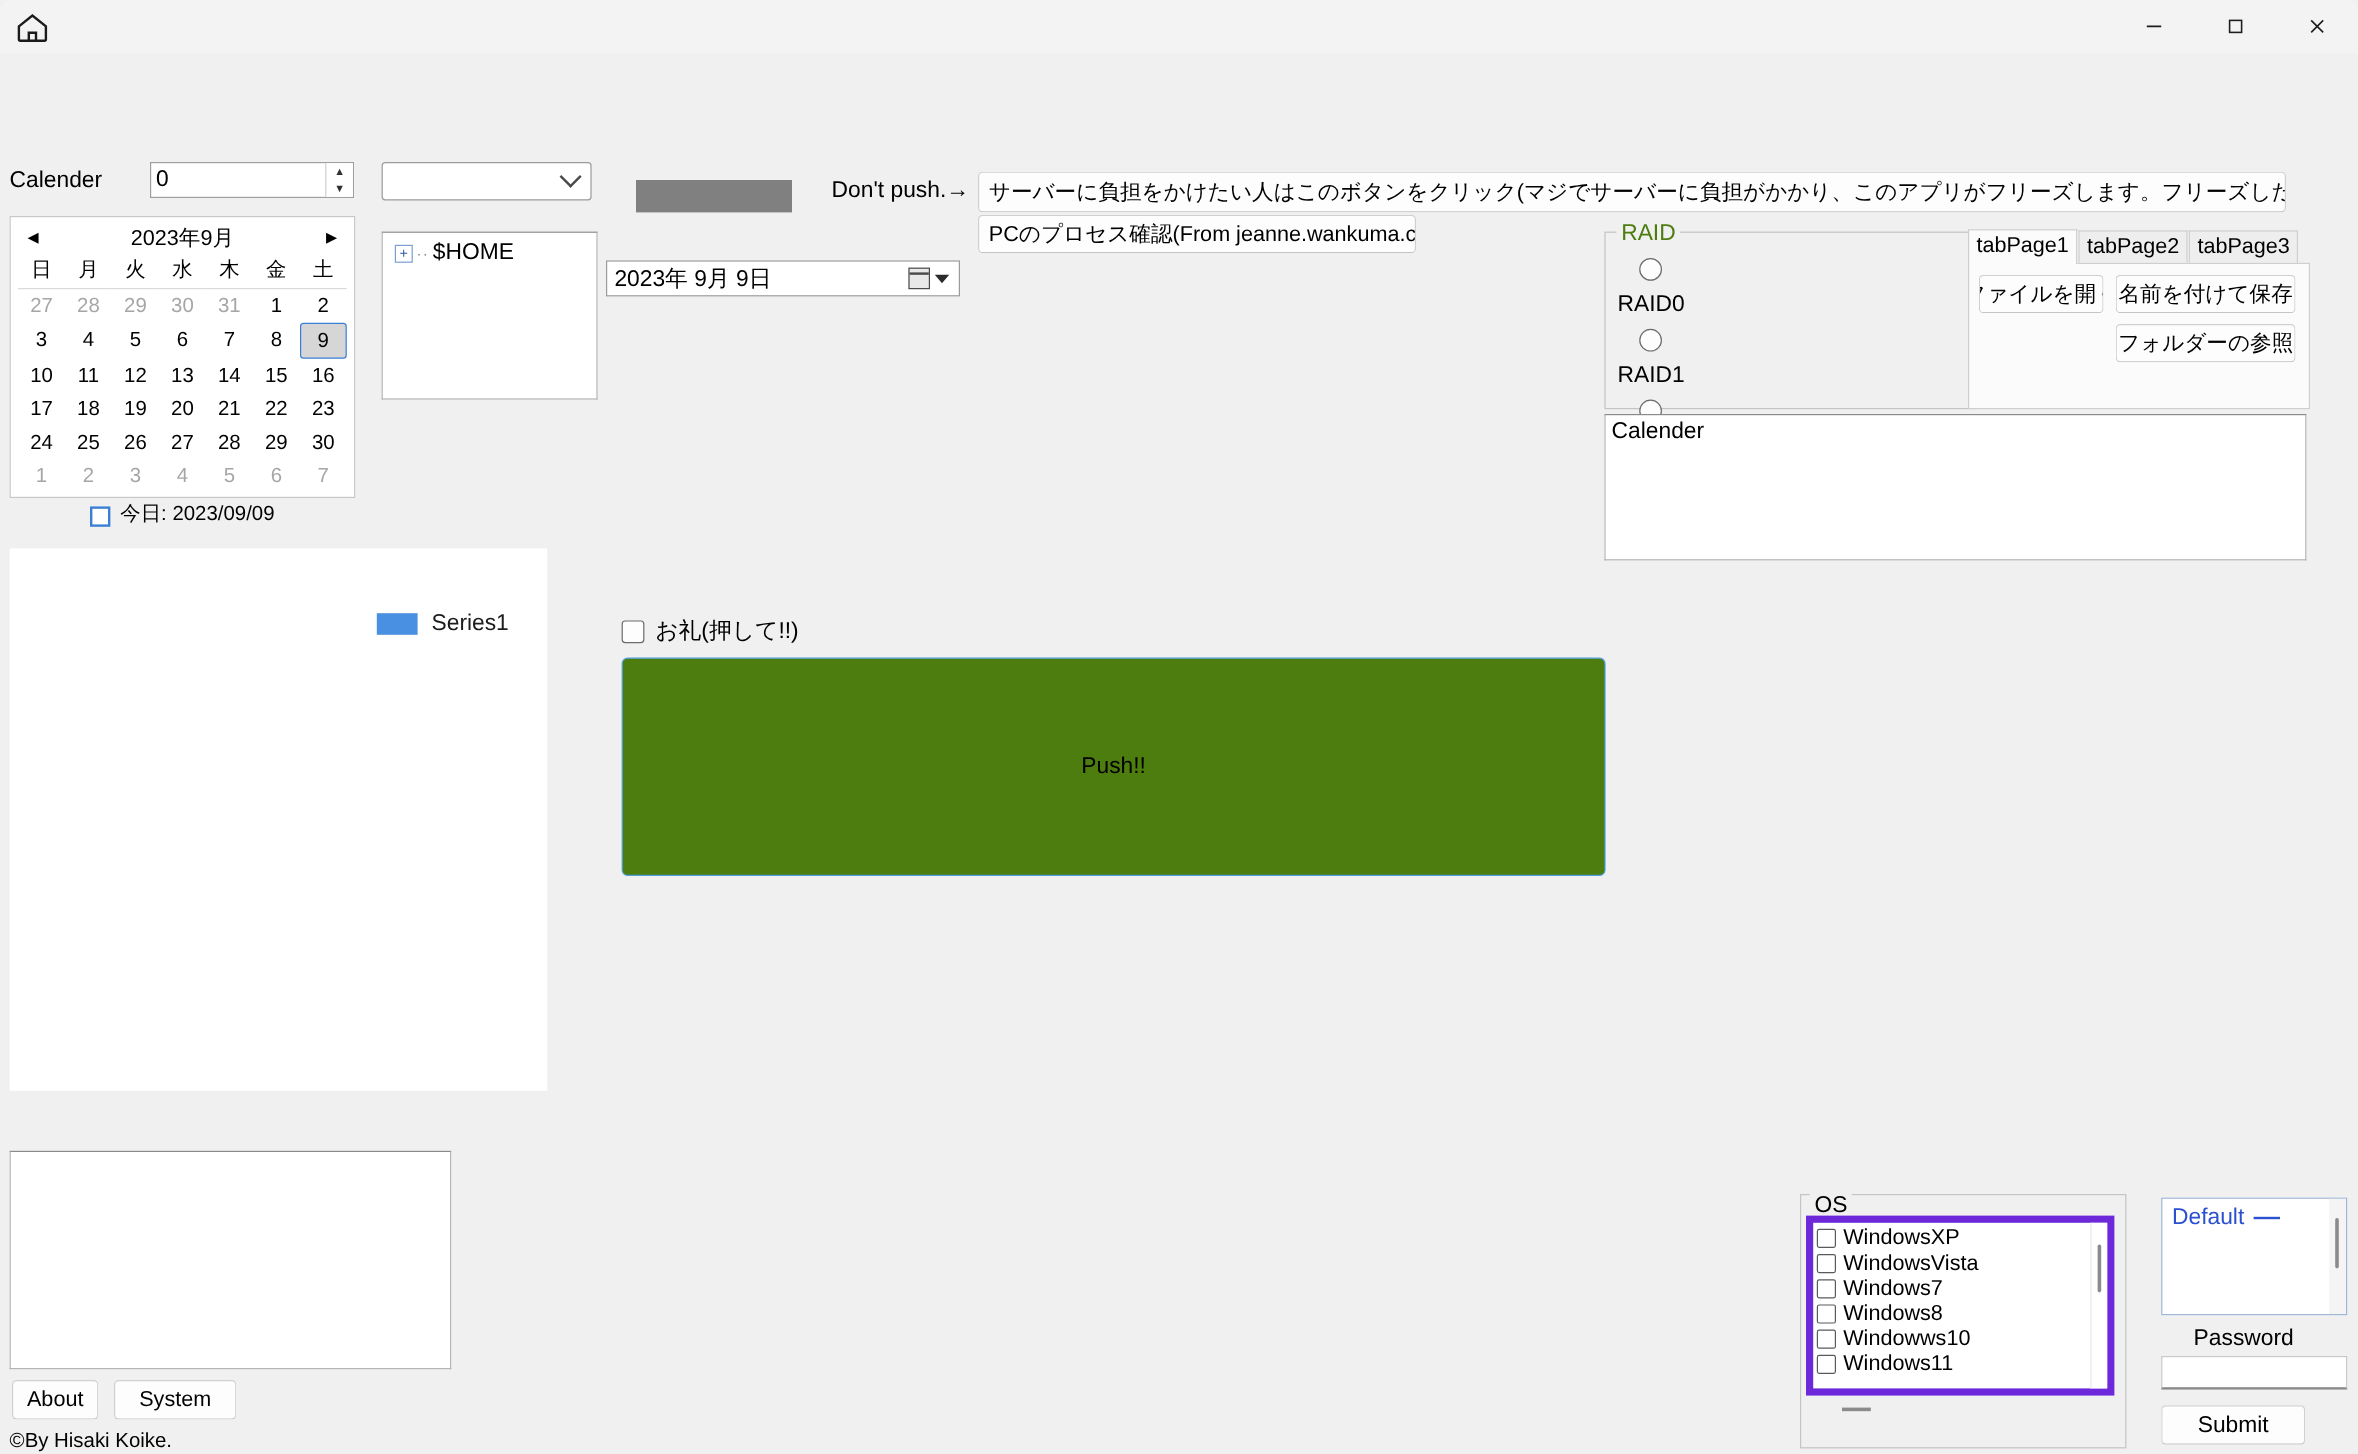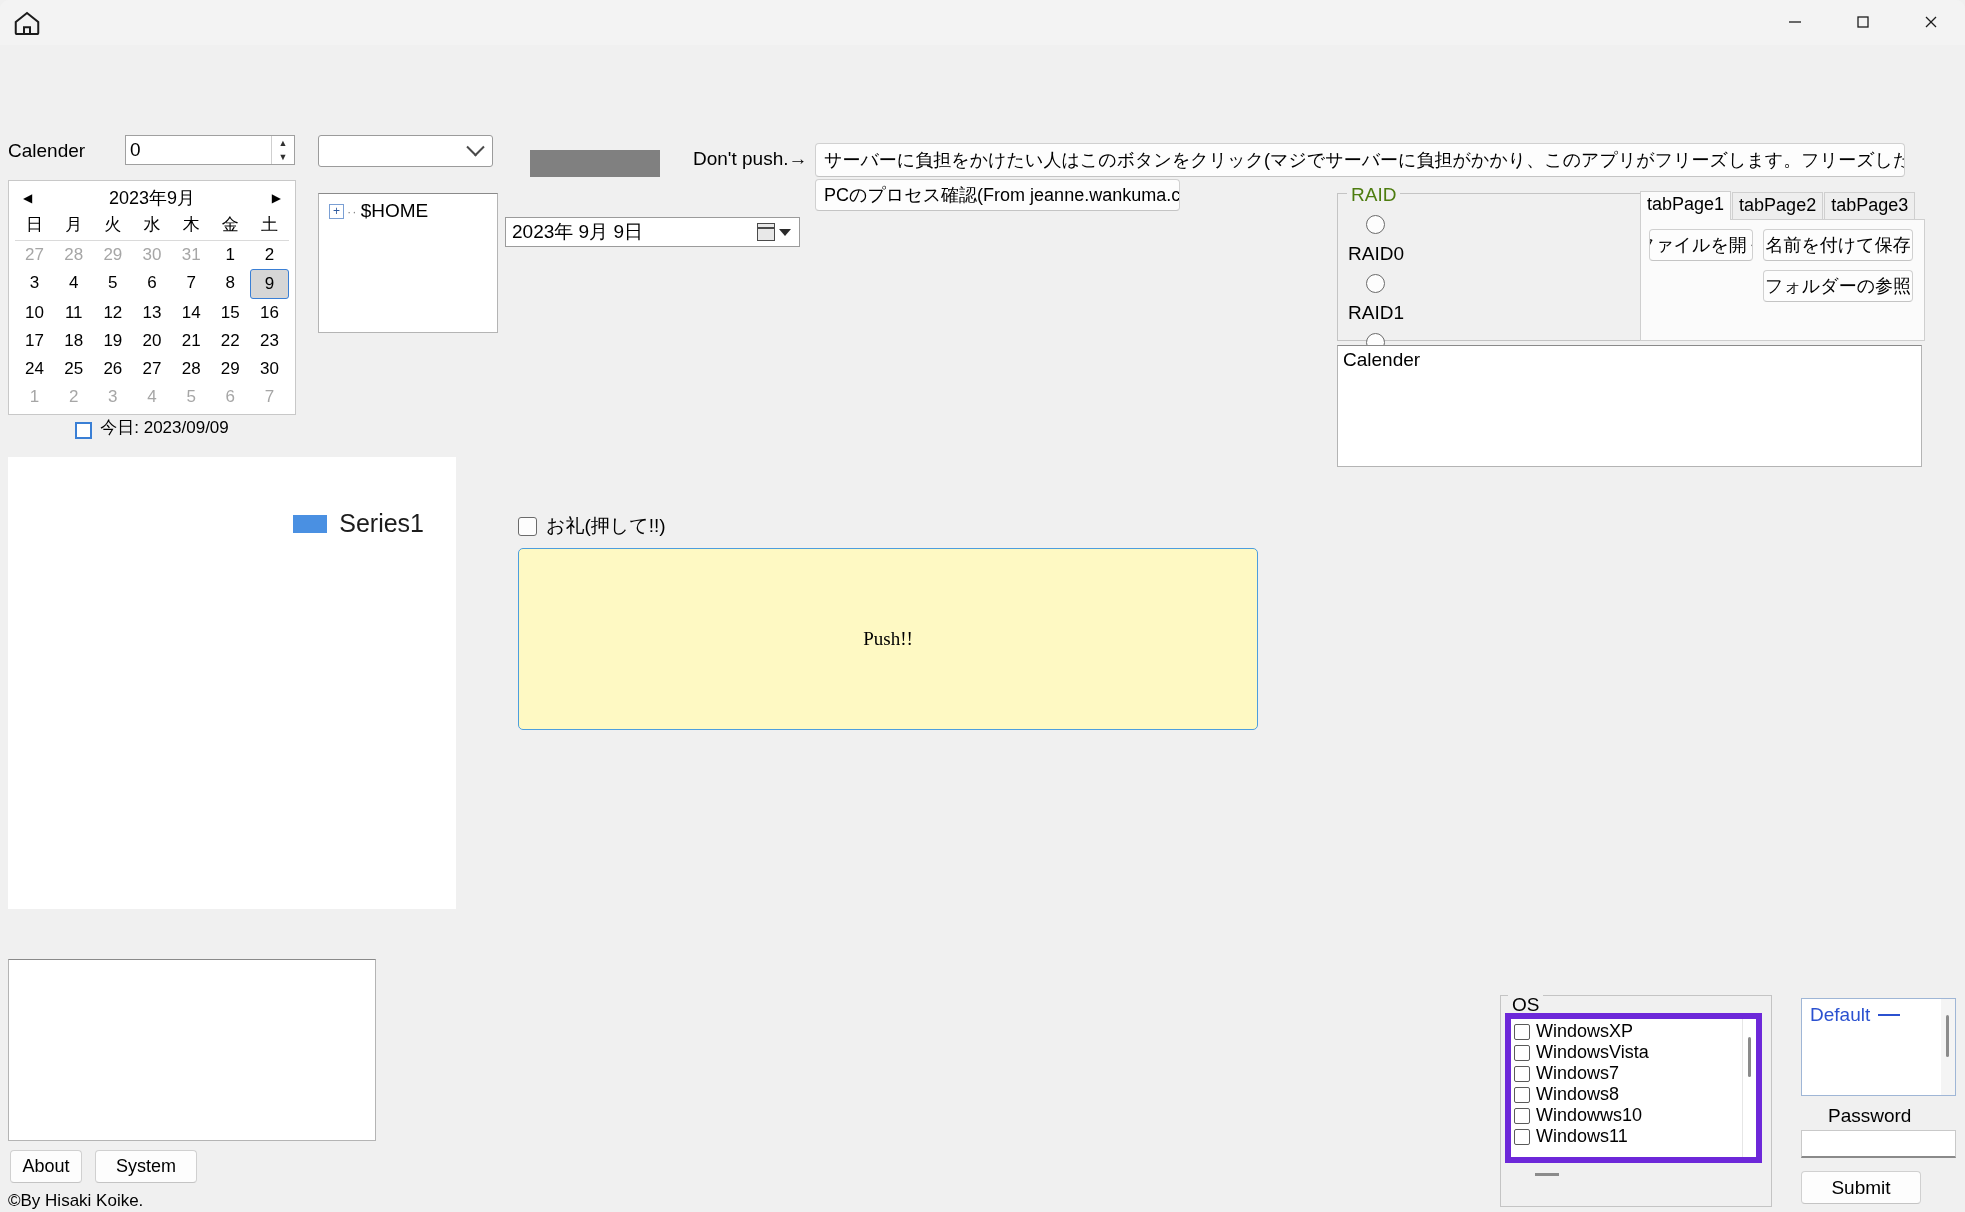--- a/index.html
+++ b/index.html
@@ -362,53 +362,52 @@
     position: absolute;
     right: 32px; top: 52px;
     display: flex;
     align-items: center;
     gap: 12px;
   }
   #chart-legend-swatch {
     width: 34px; height: 18px;
     background: #4a90e2;
   }
-  #chart-legend-label { font-size: 25px; color: #1c1c1c; }
+  #chart-legend-label { font-size: 19px; color: #1c1c1c; }
 
   
   #checkbox-thanks {
     left: 518px; top: 468px;
     display: flex;
     align-items: center;
     gap: 9px;
     font-size: 19px;
     color: #000;
   }
   .check-mark {
     width: 19px; height: 19px;
     border: 1.5px solid #6b6b6b;
     border-radius: 3px;
     background: #fdfdfd;
     box-sizing: border-box;
   }
 
   
   #btn-push {
-    left: 518px; top: 503px; width: 740px; height: 182px;
-    background: #fef9c3;
+    left: 518px; top: 503px; width: 820px; height: 182px;
+    background: #4d7c0f;
     border: 1px solid #4d9ede;
     border-radius: 5px;
     box-sizing: border-box;
     display: flex;
     align-items: center;
     justify-content: center;
     font-size: 19px;
     color: #000;
     cursor: default;
-    font-family: Liberation Serif, serif;
   }
 
   
   #listbox-bottom {
     left: 8px; top: 914px; width: 368px; height: 182px;
   }
 
   #btn-about {
     left: 10px; top: 1105px; width: 72px; height: 33px; text-align: center;
   }

